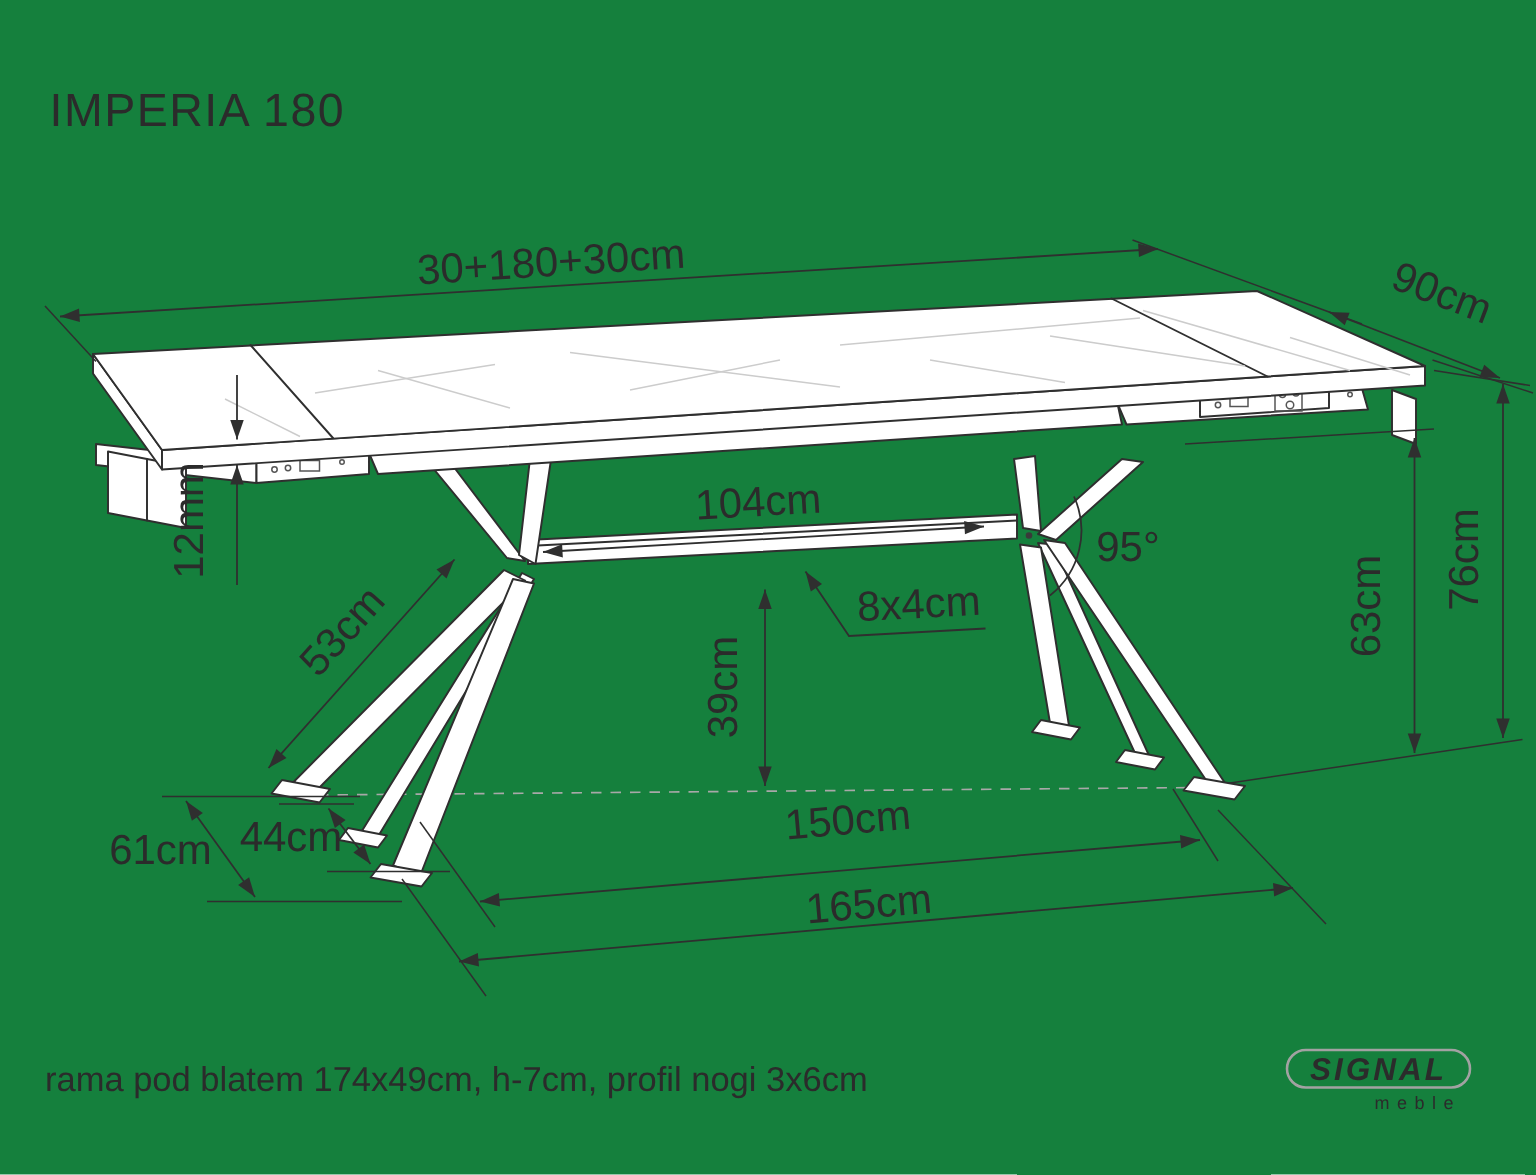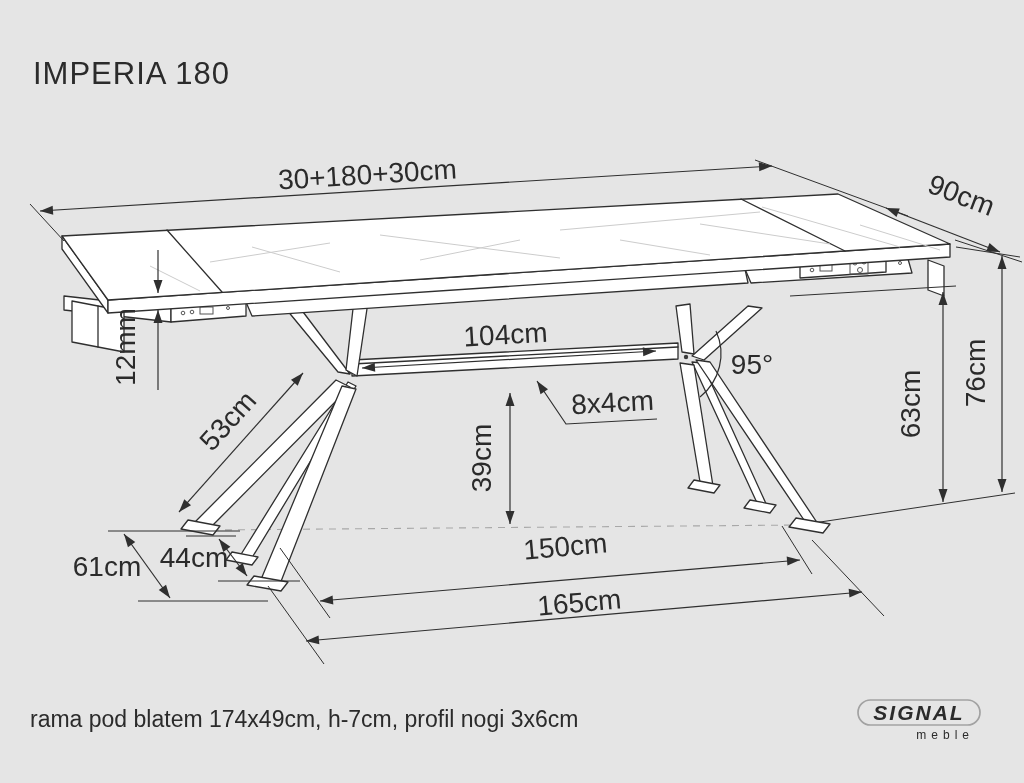--- a/index.html
+++ b/index.html
@@ -1,16 +1,16 @@
 <!DOCTYPE html>
 <html><head>
 <meta charset="utf-8">
 <style>
   html,body{margin:0;padding:0;background:#ffffff;}
-  .stage{position:relative;width:1024px;height:783px;background:#e5e5e5;overflow:hidden;
+  .stage{position:relative;width:1024px;height:783px;background:#15803d;overflow:hidden;
          font-family:"Liberation Sans", sans-serif;}
   svg text{font-family:"Liberation Sans", sans-serif;fill:#2b2b2b;}
   .struct{fill:#ffffff;stroke:#2f2f2f;stroke-width:1.3;stroke-linejoin:round;}
   .ln{fill:none;stroke:#2f2f2f;stroke-width:1.3;stroke-linecap:round;}
   .vein{fill:none;stroke:#cccccc;stroke-width:1;}
   .dim{fill:none;stroke:#2f2f2f;stroke-width:1.2;}
   .ext{fill:none;stroke:#2f2f2f;stroke-width:1;}
   .dashfloor{fill:none;stroke:#a8a8a8;stroke-width:1.1;stroke-dasharray:7 6;}
   .dimtxt{font-size:28px;}
   .bolt{fill:#3a3a3a;}

